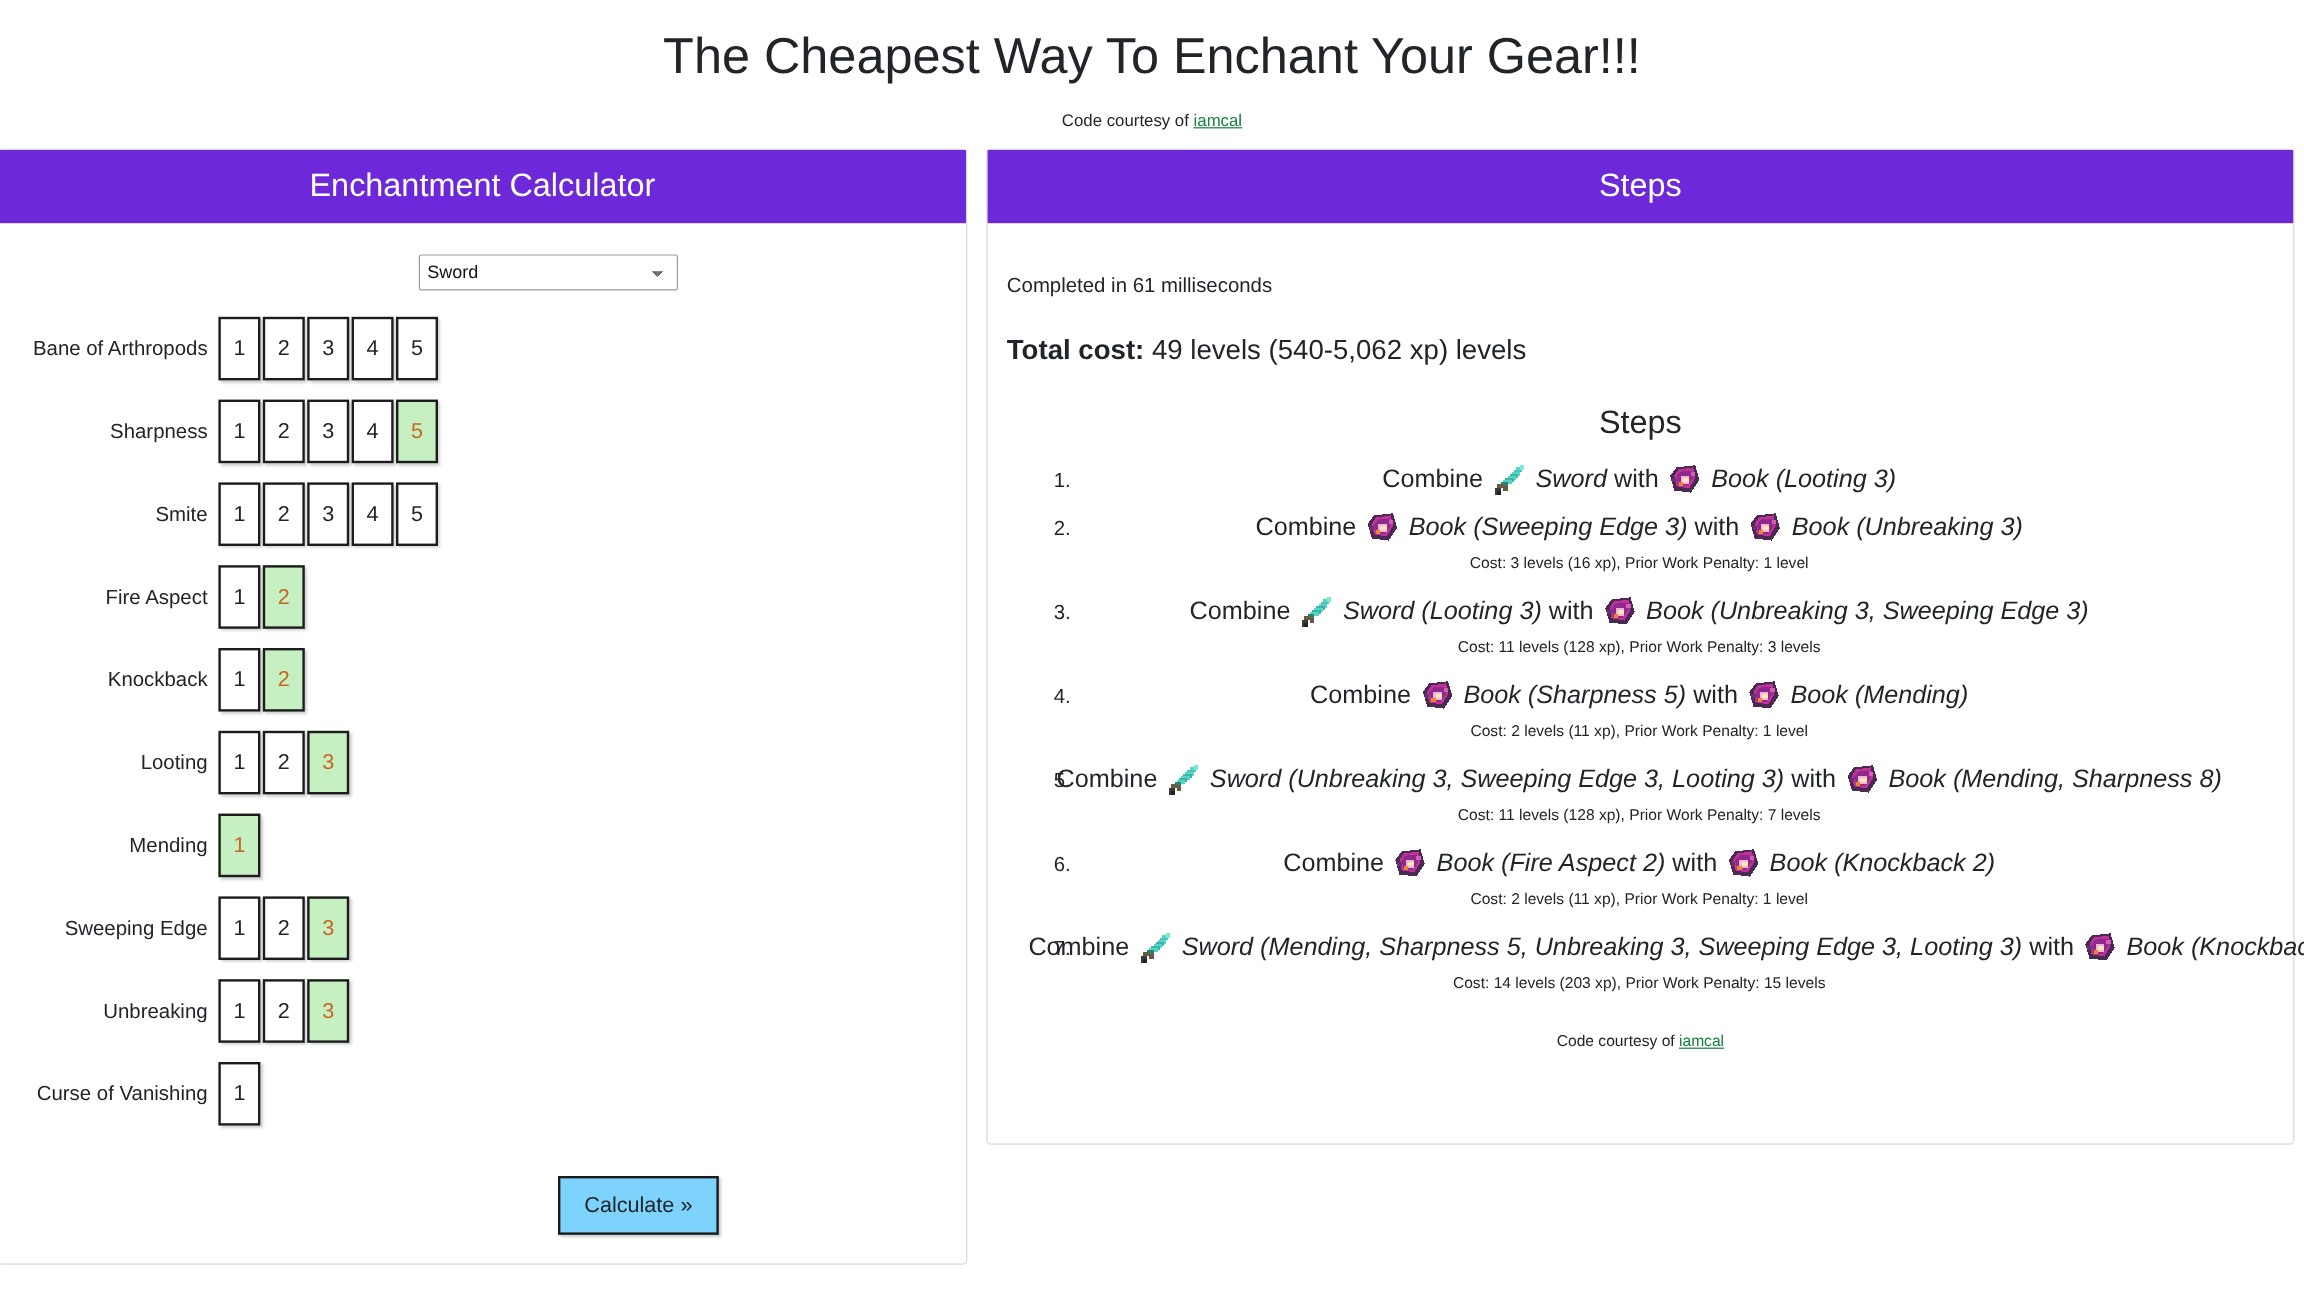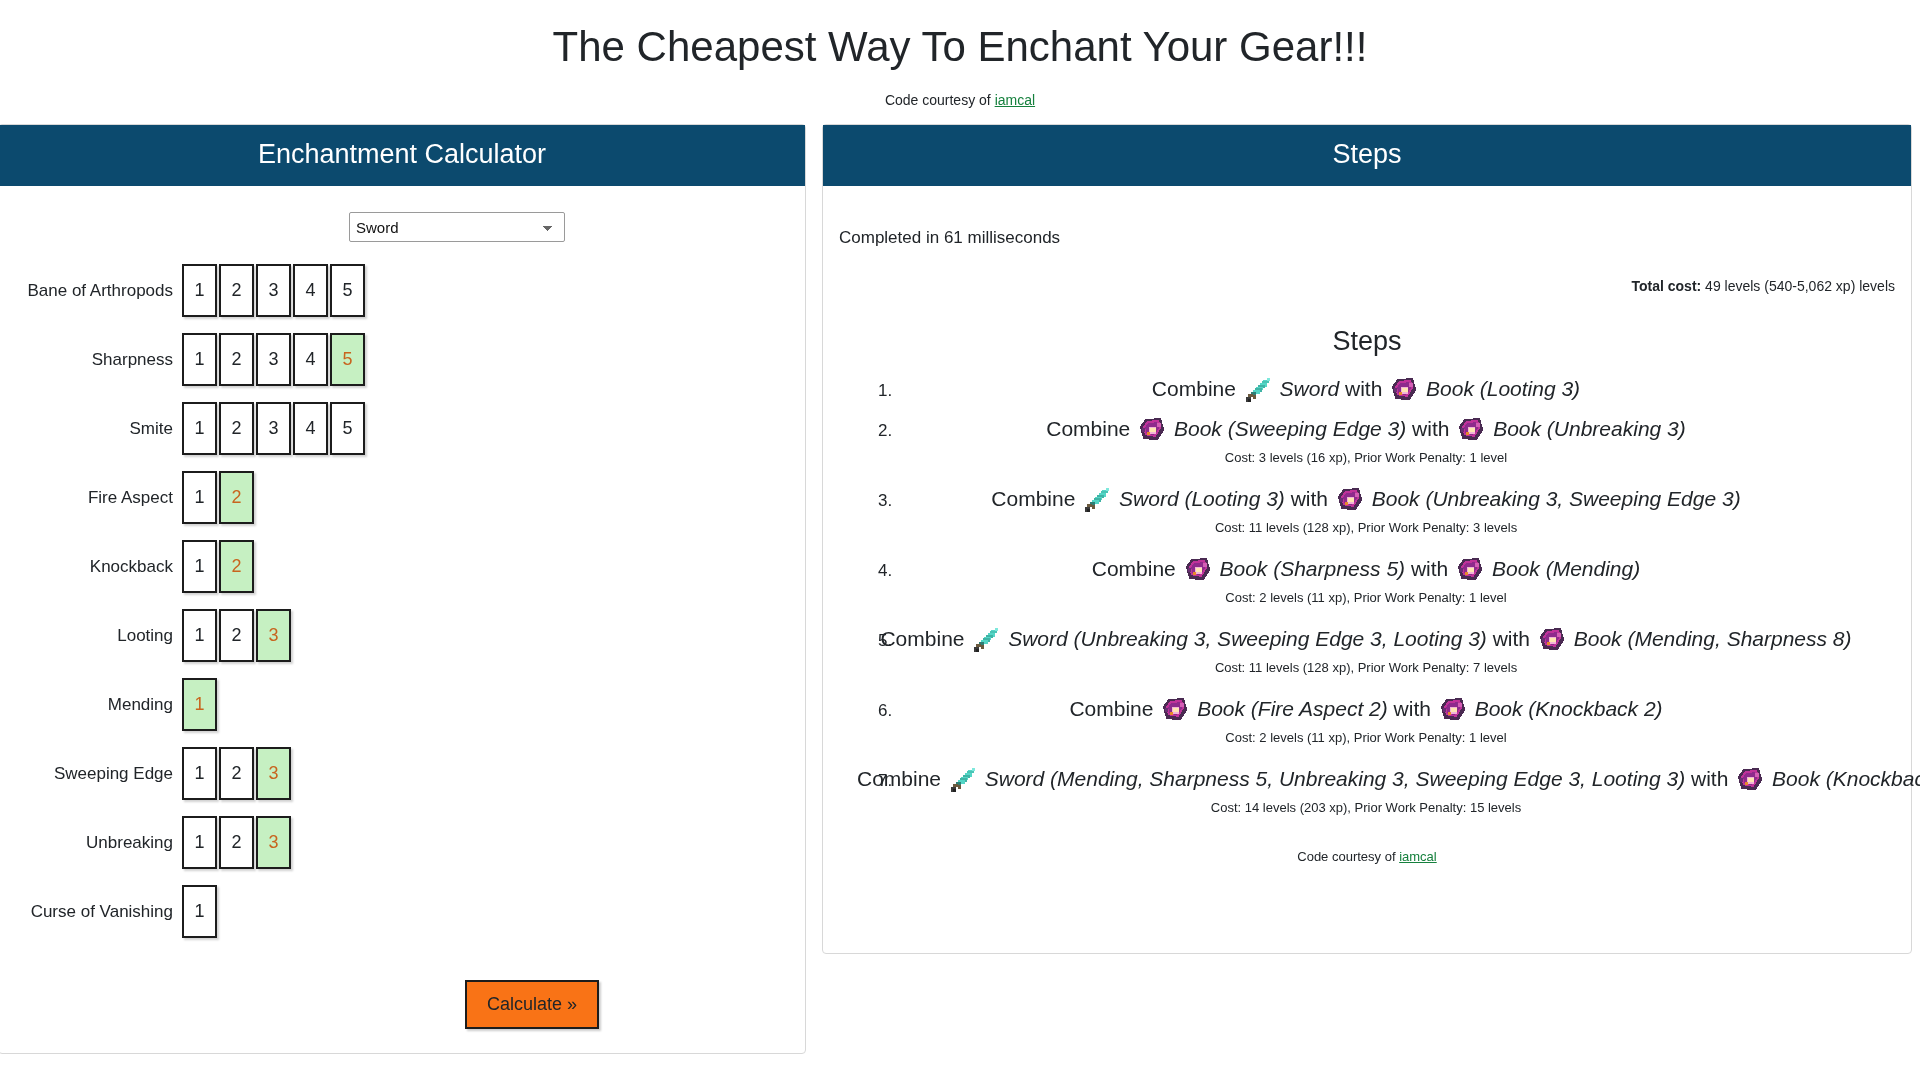--- a/index.html
+++ b/index.html
@@ -48,21 +48,21 @@
   .card {
     background: #ffffff;
     border: 1px solid #d8d8d8;
     border-radius: 4px;
     overflow: visible;
   }
   .card-left  { width: 808px; margin-left: -2px; min-height: 920px; position: relative; }
   .card-right { width: 1090px; min-height: 830px; }
 
   .card-header {
-    background: #0c4a6e;
+    background: #6d28d9;
     color: #ffffff;
     text-align: center;
     font-size: 27px;
     font-weight: 400;
     padding: 15px 10px 16px 10px;
     line-height: 1.1;
   }
   .card-body { padding: 18px 20px 24px 20px; }
 
   
@@ -133,37 +133,37 @@
   .calc-row {
     display: flex;
     justify-content: flex-end;
     padding-right: 186px;
     margin-top: 34px;
   }
   .calc-btn {
     font-family: "Liberation Sans", sans-serif;
     font-size: 18px;
     color: #212529;
-    background: #f97316;
+    background: #7dd3fc;
     border: 2px solid #1c1c1c;
     padding: 12px 20px;
     box-shadow: 2px 2px 2px rgba(0,0,0,0.2);
     cursor: pointer;
   }
 
   
   .steps-body { padding: 26px 16px 22px 16px; }
   .completed-line {
     text-align: left;
     font-size: 17px;
     margin: 16px 0 0 0;
   }
   .total-cost-line {
-    text-align: right;
-    font-size: 14px;
+    text-align: left;
+    font-size: 23px;
     margin: 30px 0 0 0;
   }
   .total-cost-line b { font-weight: 700; }
 
   .steps-title {
     text-align: center;
     font-size: 27px;
     font-weight: 400;
     margin: 32px 0 12px 0;
   }

